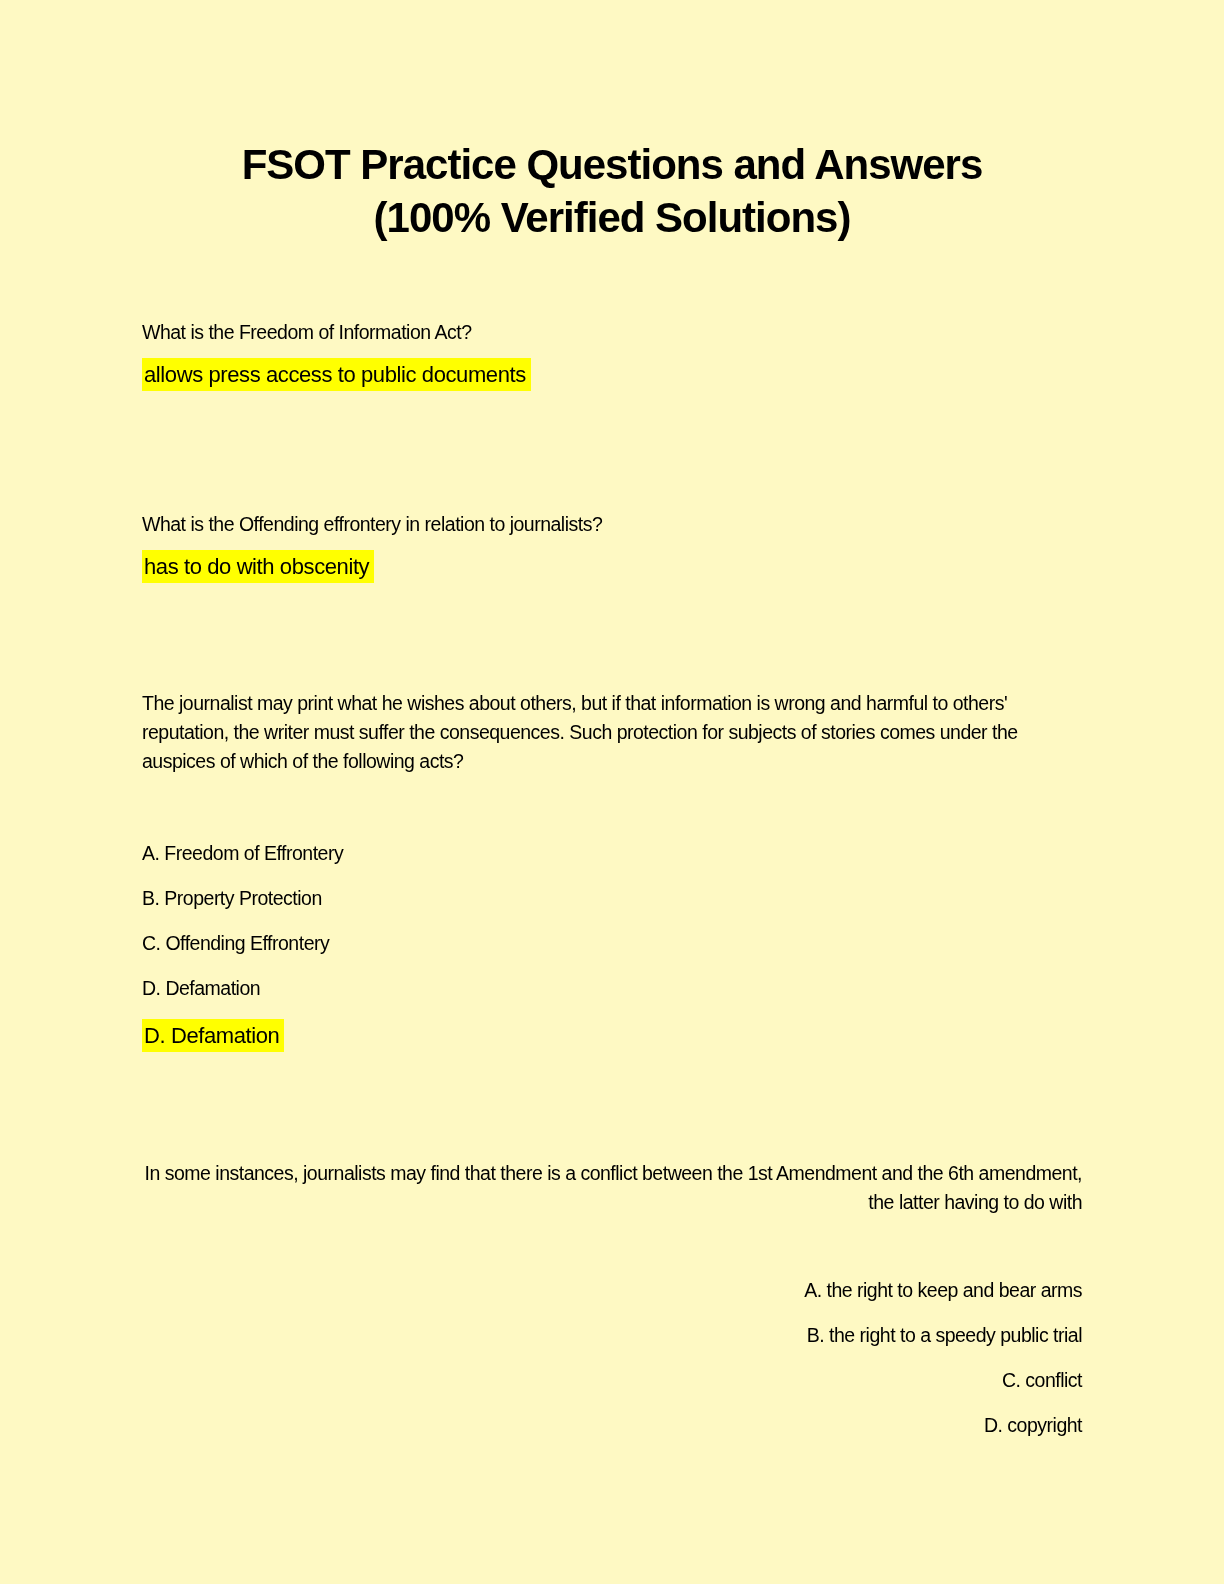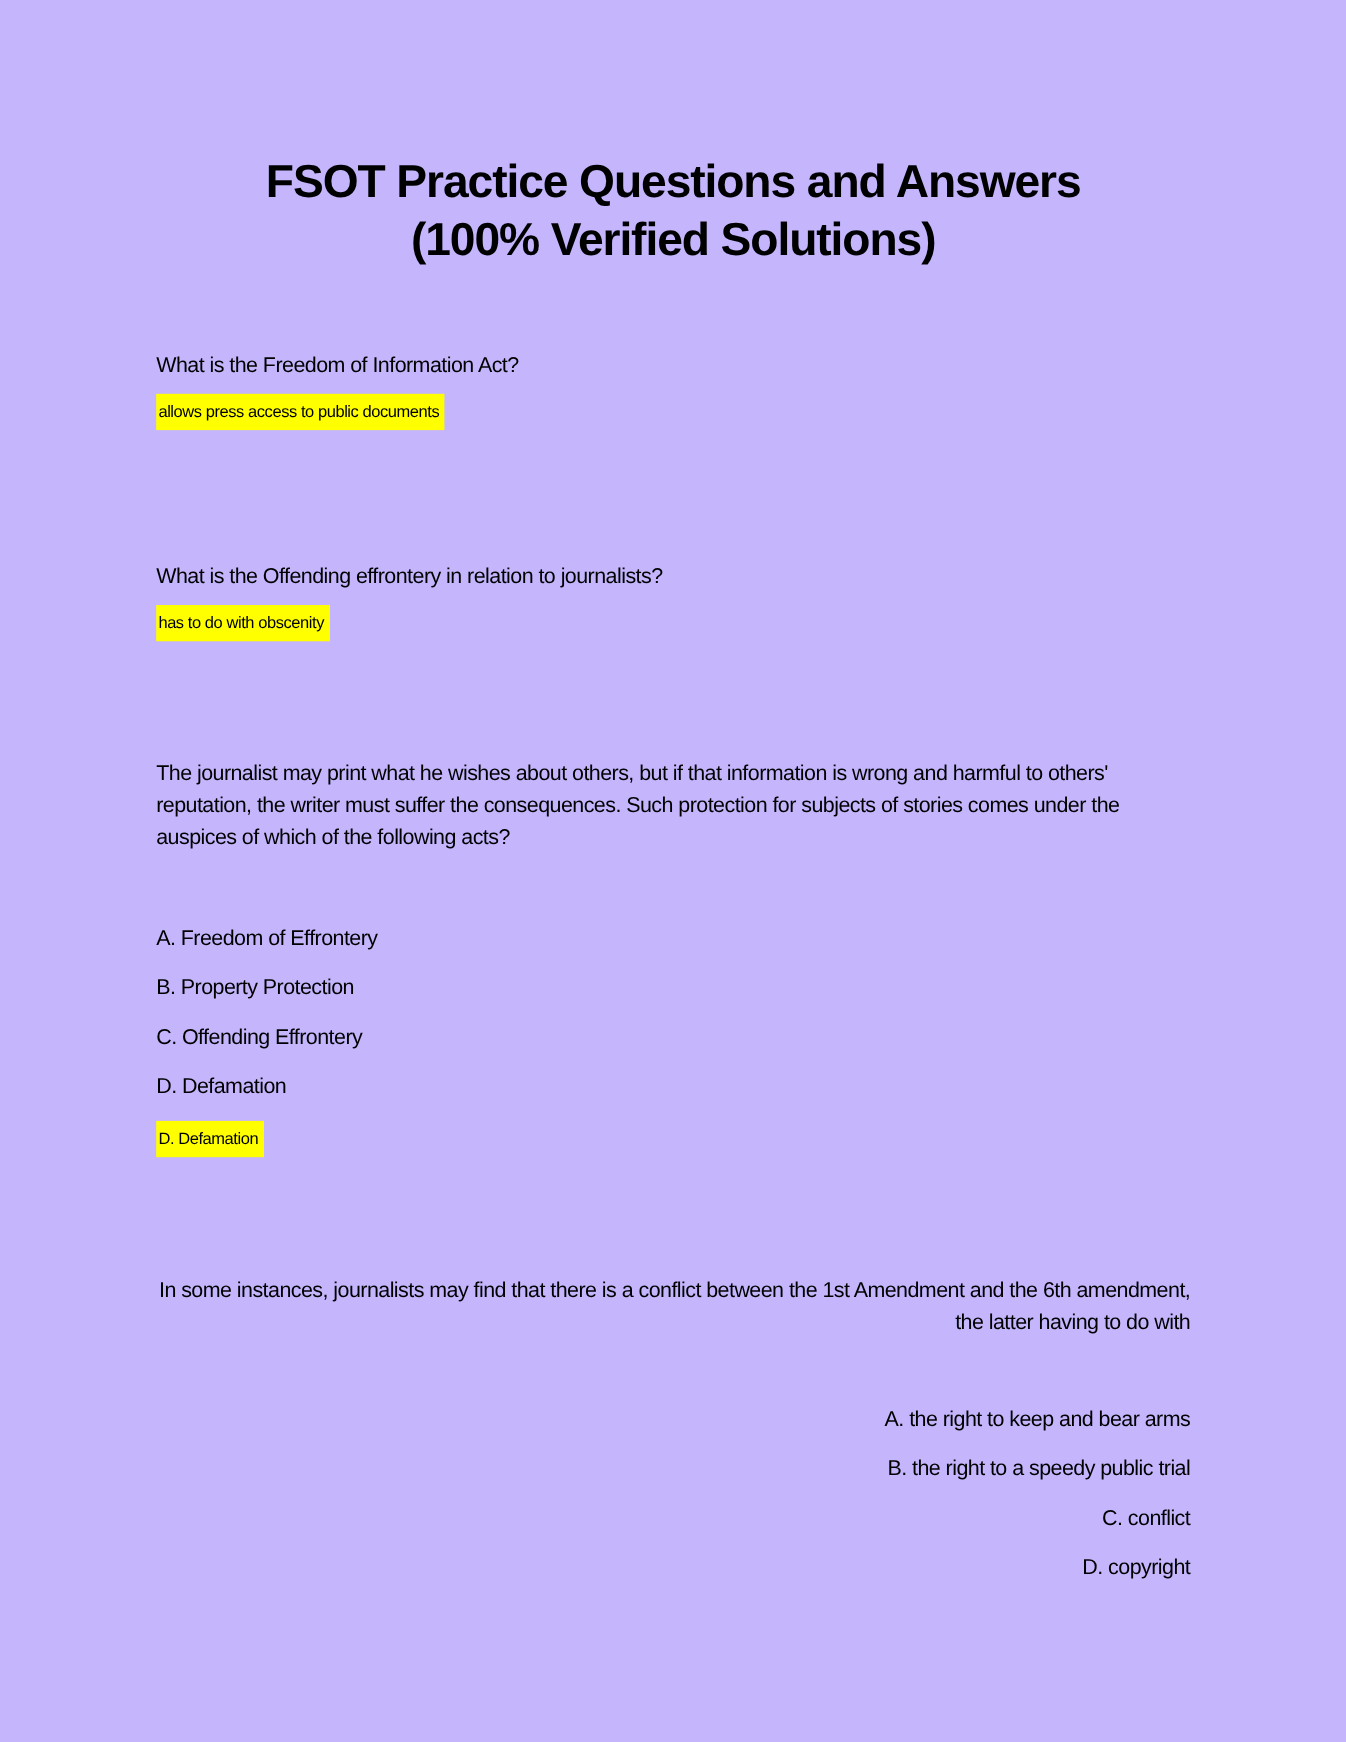--- a/index.html
+++ b/index.html
@@ -7,21 +7,21 @@
   body {
     width: 1224px;
     height: 1584px;
     font-family: "Liberation Sans", sans-serif;
     color: #000000;
     position: relative;
   }
   .page {
     width: 1224px;
     height: 1584px;
-    background: #c4b5fd;
+    background: #fef9c3;
     padding: 0 142px;
     overflow: hidden;
   }
   .title {
     padding-top: 138px;
     text-align: center;
     font-size: 42px;
     line-height: 53px;
     font-weight: bold;
     letter-spacing: -1px;
@@ -31,21 +31,21 @@
     font-size: 19.5px;
     line-height: 29px;
     letter-spacing: -0.5px;
   }
   .answer-line { margin-top: 11px; }
   .answer-line mark {
     display: inline-block;
     background: var(--hl, #ffff00);
     color: #000000;
     font-weight: normal;
-    font-size: 15px;
+    font-size: 22px;
     line-height: 27px;
     letter-spacing: -0.4px;
     padding: 3px 5px 3px 2px;
   }
   .option { margin-bottom: 16px; }
   .sec-q1 { margin-top: 74px; }
   .sec-q2 { margin-top: 119px; }
   .sec-q3 { margin-top: 106px; }
   .sec-q4 { margin-top: 107px; text-align: right; }
   .options-q3 { margin-top: 63px; }

